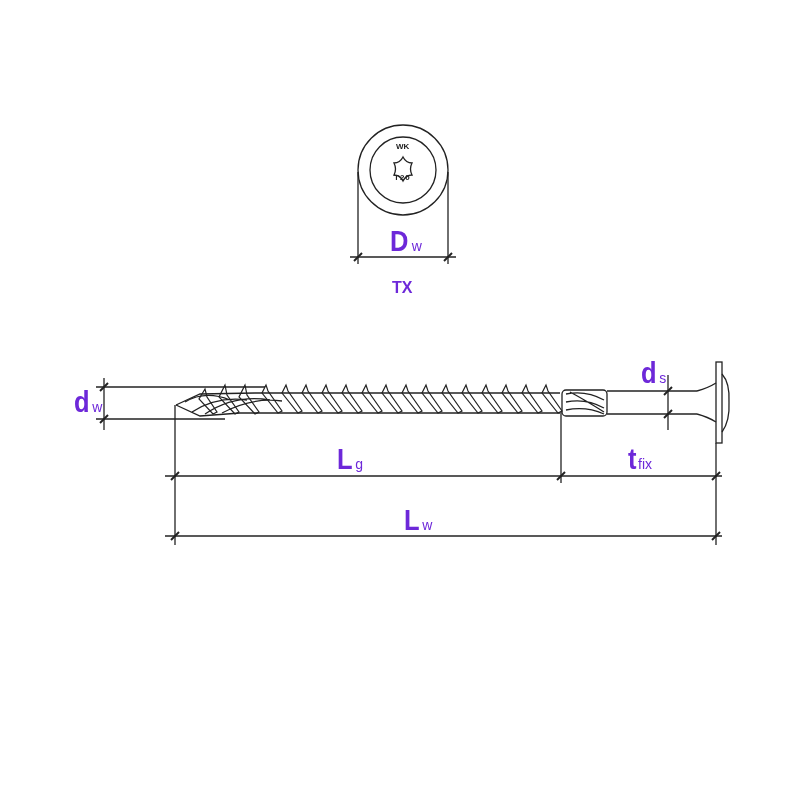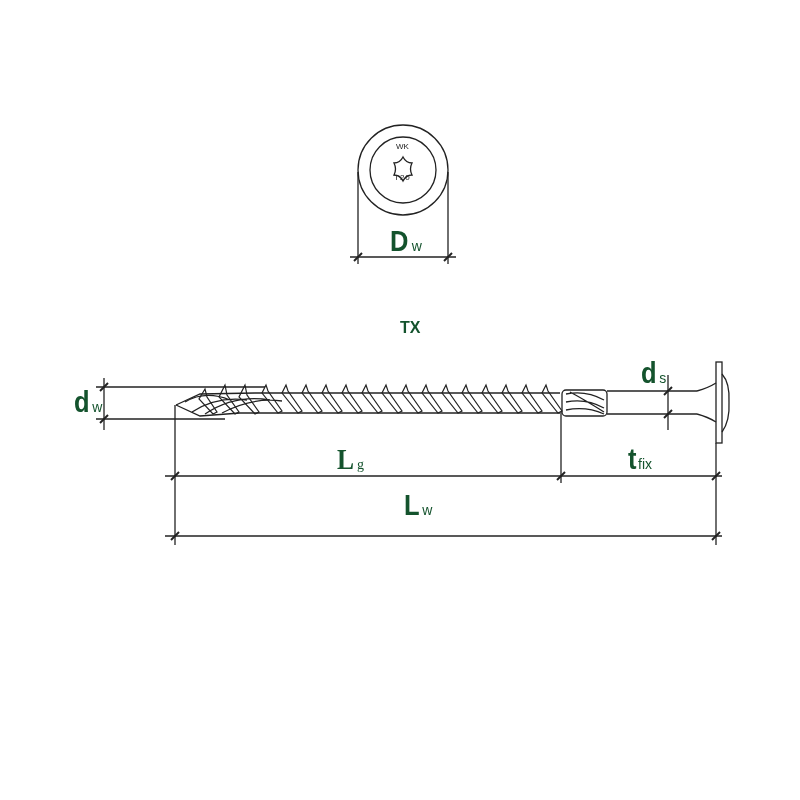--- a/index.html
+++ b/index.html
@@ -1,22 +1,22 @@
 <!DOCTYPE html>
 <html><head>
 <meta charset="utf-8">
 <style>
   html, body { margin:0; padding:0; background:#ffffff; }
   body { width:800px; height:800px; position:relative; overflow:hidden; font-family:"Liberation Sans", sans-serif; }
   svg { position:absolute; left:0; top:0; }
-  .lbl { position:absolute; color:#14532d; font-family:"Liberation Sans", sans-serif; line-height:1; }
+  .lbl { position:absolute; color:#6d28d9; font-family:"Liberation Sans", sans-serif; line-height:1; }
   .main { font-weight:bold; font-size:30px; transform:scaleX(0.85); transform-origin:left top; display:inline-block; }
   .sub { font-size:14px; font-weight:normal; }
   .tx { font-weight:bold; font-size:16px; }
-  .head-text { position:absolute; font-size:8px; font-weight:normal; color:#222; }
+  .head-text { position:absolute; font-size:8px; font-weight:bold; color:#222; }
 </style>
 </head>
 <body>
 
 <svg width="800" height="800" viewBox="0 0 800 800">
   <g stroke="#222" fill="none" stroke-width="1.3">
 
     <circle cx="403" cy="170" r="45"></circle>
     <circle cx="403" cy="170" r="33"></circle>
 
@@ -94,29 +94,29 @@
     <line x1="712" y1="540" x2="720" y2="532" stroke-width="2"></line>
   </g>
 </svg>
 
 <div class="head-text" style="left:396px;top:142px;">WK</div>
 <div class="head-text" style="left:394px;top:173px;letter-spacing:1px;">T20</div>
 
 <div class="lbl" style="left:390px;top:226px;">
   <span class="main">D</span><span class="sub">w</span>
 </div>
-<div class="lbl tx" style="left:400px;top:280px;margin-top:40px;">TX</div>
+<div class="lbl tx" style="left:392px;top:280px;">TX</div>
 
 <div class="lbl" style="left:74px;top:387px;">
   <span class="main">d</span><span class="sub">w</span>
 </div>
 <div class="lbl" style="left:641px;top:358px;">
   <span class="main">d</span><span class="sub">s</span>
 </div>
-<div class="lbl" style="left:337px;top:444px;font-family:Liberation Serif, serif;">
+<div class="lbl" style="left:337px;top:444px;">
   <span class="main">L</span><span class="sub">g</span>
 </div>
 <div class="lbl" style="left:628px;top:444px;text-align:right;">
   <span class="main">t</span><span class="sub">fix</span>
 </div>
-<div class="lbl" style="left:404px;top:490px;">
+<div class="lbl" style="left:404px;top:505px;">
   <span class="main">L</span><span class="sub">w</span>
 </div>
 
 </body></html>

